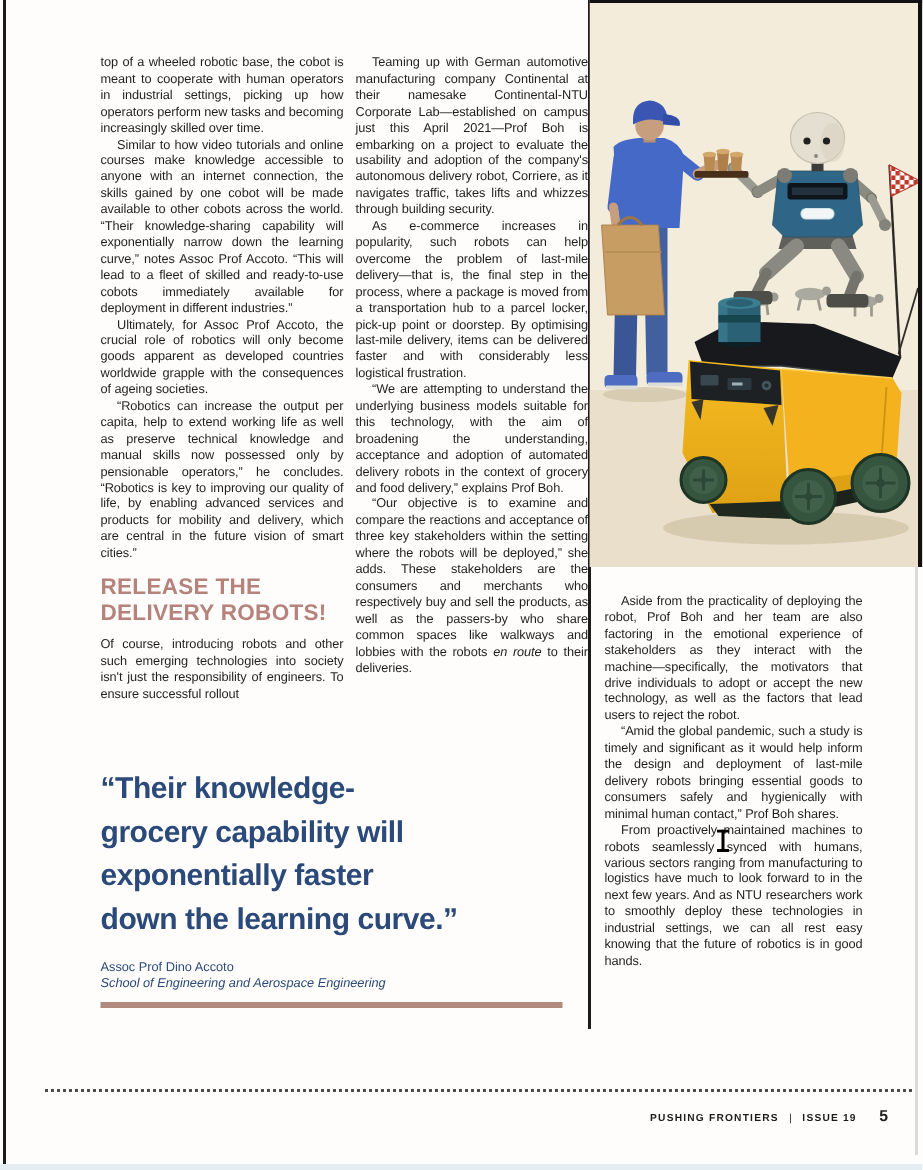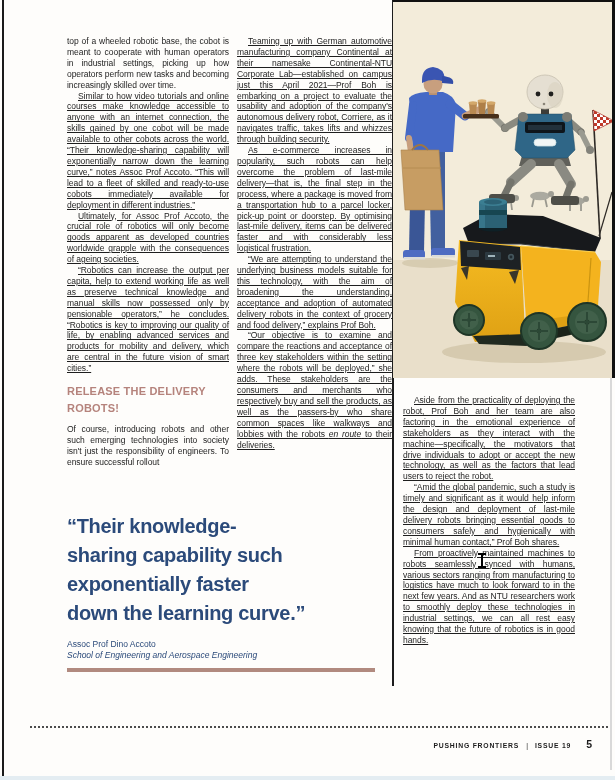--- a/index.html
+++ b/index.html
@@ -24,25 +24,25 @@
 
   
   .col { position:absolute; }
   .col-left   { left:67px;  top:36px;  width:162px; }
   .col-middle { left:237px; top:36px;  width:155px; }
   .col-right  { left:403px; top:395px; width:172px; }
   .body-text p {
     font-size:8.5px; line-height:10.9px; text-align:justify;
     color:#1e1e1e; letter-spacing:-0.05px;
   }
-  .body-text p.indent { text-indent:11px;text-decoration:underline; }
+  .body-text p.indent { text-indent:11px; }
   .body-text em { font-style:italic; }
 
   .section-heading {
-    font-size:11px; line-height:17px; font-weight:bold; color:#b5837c;
+    font-size:15px; line-height:17px; font-weight:bold; color:#b5837c;
     letter-spacing:0.2px; margin:9px 0 7px 0; text-transform:uppercase;
   }
 
   
   .pull-quote { position:absolute; left:67px; top:512px; width:330px; }
   .pq-line {
     font-size:20px; line-height:29px; font-weight:bold; color:#2b4a7a;
     letter-spacing:-0.3px; white-space:nowrap;
   }
   .pq-author { margin-top:11px; font-size:8.5px; font-weight:normal; color:#2b4a7a; }
@@ -260,21 +260,21 @@
   </section>
 
   <section class="col col-right body-text">
     <p class="indent">Aside from the practicality of deploying the robot, Prof Boh and her team are also factoring in the emotional experience of stakeholders as they interact with the machine—specifically, the motivators that drive individuals to adopt or accept the new technology, as well as the factors that lead users to reject the robot.</p>
     <p class="indent">“Amid the global pandemic, such a study is timely and significant as it would help inform the design and deployment of last-mile delivery robots bringing essential goods to consumers safely and hygienically with minimal human contact,” Prof Boh shares.</p>
     <p class="indent">From proactively maintained machines to robots seamlessly synced with humans, various sectors ranging from manufacturing to logistics have much to look forward to in the next few years. And as NTU researchers work to smoothly deploy these technologies in industrial settings, we can all rest easy knowing that the future of robotics is in good hands.</p>
   </section>
 
   <aside class="pull-quote">
     <div class="pq-line">“Their knowledge-</div>
-    <div class="pq-line">sharing capability such</div>
+    <div class="pq-line">grocery capability will</div>
     <div class="pq-line">exponentially faster</div>
     <div class="pq-line">down the learning curve.”</div>
     <div class="pq-author">Assoc Prof Dino Accoto</div>
     <div class="pq-affil">School of Engineering and Aerospace Engineering</div>
     <div class="pq-rule"></div>
   </aside>
 
   <div class="dotted-divider"></div>
   <footer class="page-footer">
     <span class="f-pub">PUSHING FRONTIERS</span>

